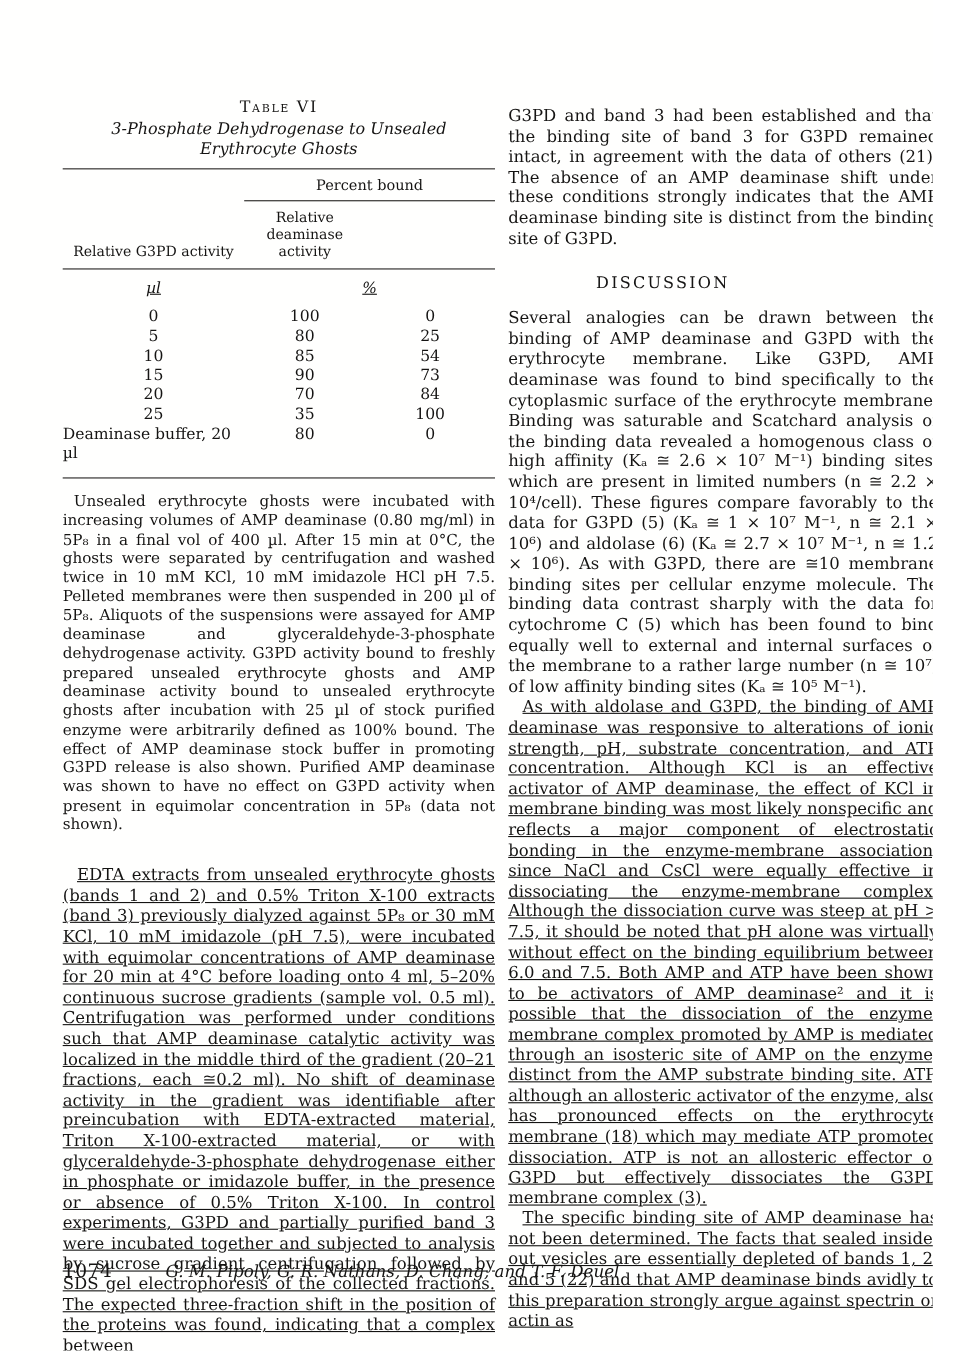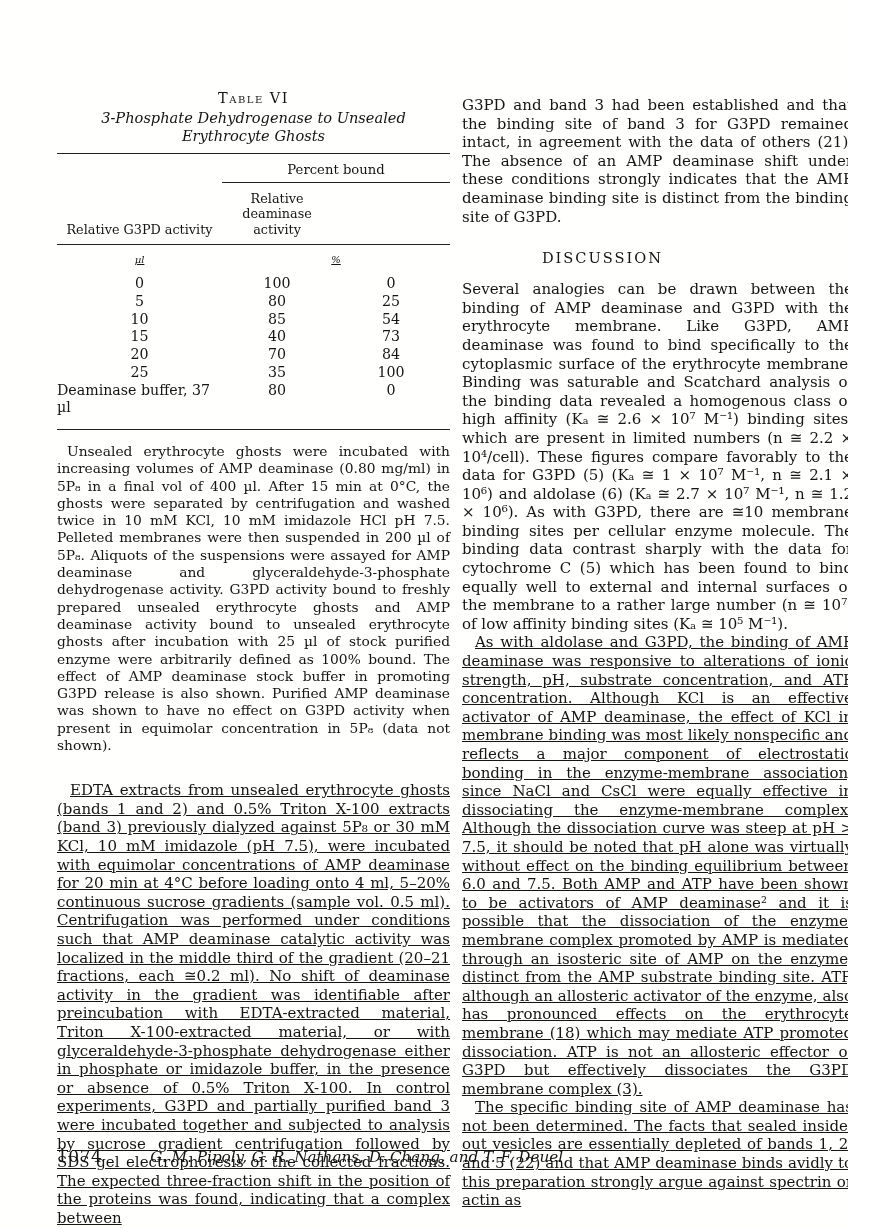--- a/index.html
+++ b/index.html
@@ -11,21 +11,21 @@
   .col-left  { left:57px;  top:90px; width:393px; }
   .col-right { left:462px; top:96px; width:391px; }
 
   
   .tbl-label { text-align:center; font-size:14.5px; font-variant:small-caps; letter-spacing:1.5px; margin:0 0 3px 0; }
   .tbl-title { text-align:center; font-style:italic; font-size:14.6px; line-height:18.4px; margin:0 0 7px 0; }
   .rule { border:none; border-top:1.6px solid #242220; margin:0; }
   .tbl-grid { display:grid; grid-template-columns:42% 28% 30%; font-size:14.2px; }
   .pb-cell { grid-column:2/4; text-align:center; font-size:13.2px; padding:8px 0 5px 0; border-bottom:1.3px solid #242220; }
   .hdr-cell { text-align:center; font-size:12.8px; line-height:15.5px; align-self:end; padding:8px 2px 7px 2px; }
-  .units-cell { text-align:center; font-style:italic; font-size:10px; padding:7px 0 10px 0;text-decoration:underline; }
+  .units-cell { text-align:center; font-style:italic; font-size:14px; padding:7px 0 10px 0;text-decoration:underline; }
   .units-pct { grid-column:2/4; }
   .d-cell { text-align:center; line-height:17.7px; }
   .d-cell.lbl { text-align:left; }
   .tbl-body { padding:2px 0 12px 0; }
   .footnote {
     margin:13px 0 0 0; font-size:13.8px; line-height:17.3px;
     text-align:justify; text-indent:10px;
   }
 
   
@@ -77,32 +77,32 @@
 
         <div class="d-cell">5</div>
         <div class="d-cell">80</div>
         <div class="d-cell">25</div>
 
         <div class="d-cell">10</div>
         <div class="d-cell">85</div>
         <div class="d-cell">54</div>
 
         <div class="d-cell">15</div>
-        <div class="d-cell">40</div>
+        <div class="d-cell">90</div>
         <div class="d-cell">73</div>
 
         <div class="d-cell">20</div>
         <div class="d-cell">70</div>
         <div class="d-cell">84</div>
 
         <div class="d-cell">25</div>
         <div class="d-cell">35</div>
         <div class="d-cell">100</div>
 
-        <div class="d-cell lbl">Deaminase buffer, 37 µl</div>
+        <div class="d-cell lbl">Deaminase buffer, 20 µl</div>
         <div class="d-cell">80</div>
         <div class="d-cell">0</div>
       </div>
 
       <hr class="rule">
 
       <p class="footnote">Unsealed erythrocyte ghosts were incubated with increasing volumes of AMP deaminase (0.80 mg/ml) in 5P₈ in a final vol of 400 µl. After 15 min at 0°C, the ghosts were separated by centrifugation and washed twice in 10 mM KCl, 10 mM imidazole HCl pH 7.5. Pelleted membranes were then suspended in 200 µl of 5P₈. Aliquots of the suspensions were assayed for AMP deaminase and glyceraldehyde-3-phosphate dehydrogenase activity. G3PD activity bound to freshly prepared unsealed erythrocyte ghosts and AMP deaminase activity bound to unsealed erythrocyte ghosts after incubation with 25 µl of stock purified enzyme were arbitrarily defined as 100% bound. The effect of AMP deaminase stock buffer in promoting G3PD release is also shown. Purified AMP deaminase was shown to have no effect on G3PD activity when present in equimolar concentration in 5P₈ (data not shown).</p>
     </div>
 
     <p class="body-par indent par-gap">EDTA extracts from unsealed erythrocyte ghosts (bands 1 and 2) and 0.5% Triton X-100 extracts (band 3) previously dialyzed against 5P₈ or 30 mM KCl, 10 mM imidazole (pH 7.5), were incubated with equimolar concentrations of AMP deaminase for 20 min at 4°C before loading onto 4 ml, 5–20% continuous sucrose gradients (sample vol. 0.5 ml). Centrifugation was performed under conditions such that AMP deaminase catalytic activity was localized in the middle third of the gradient (20–21 fractions, each ≅0.2 ml). No shift of deaminase activity in the gradient was identifiable after preincubation with EDTA-extracted material, Triton X-100-extracted material, or with glyceraldehyde-3-phosphate dehydrogenase either in phosphate or imidazole buffer, in the presence or absence of 0.5% Triton X-100. In control experiments, G3PD and partially purified band 3 were incubated together and subjected to analysis by sucrose gradient centrifugation followed by SDS gel electrophoresis of the collected fractions. The expected three-fraction shift in the position of the proteins was found, indicating that a complex between</p>

